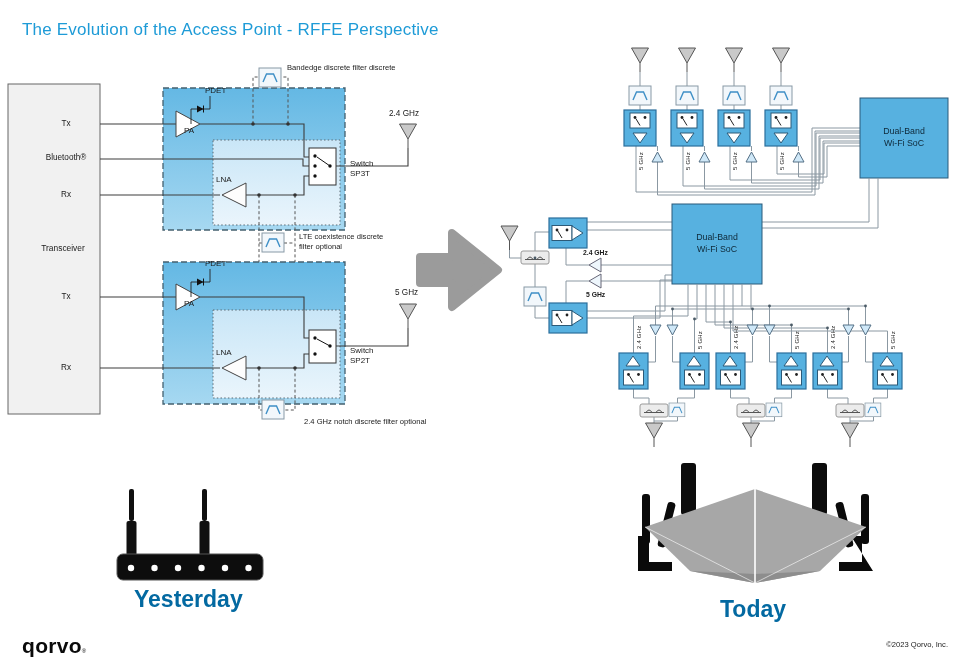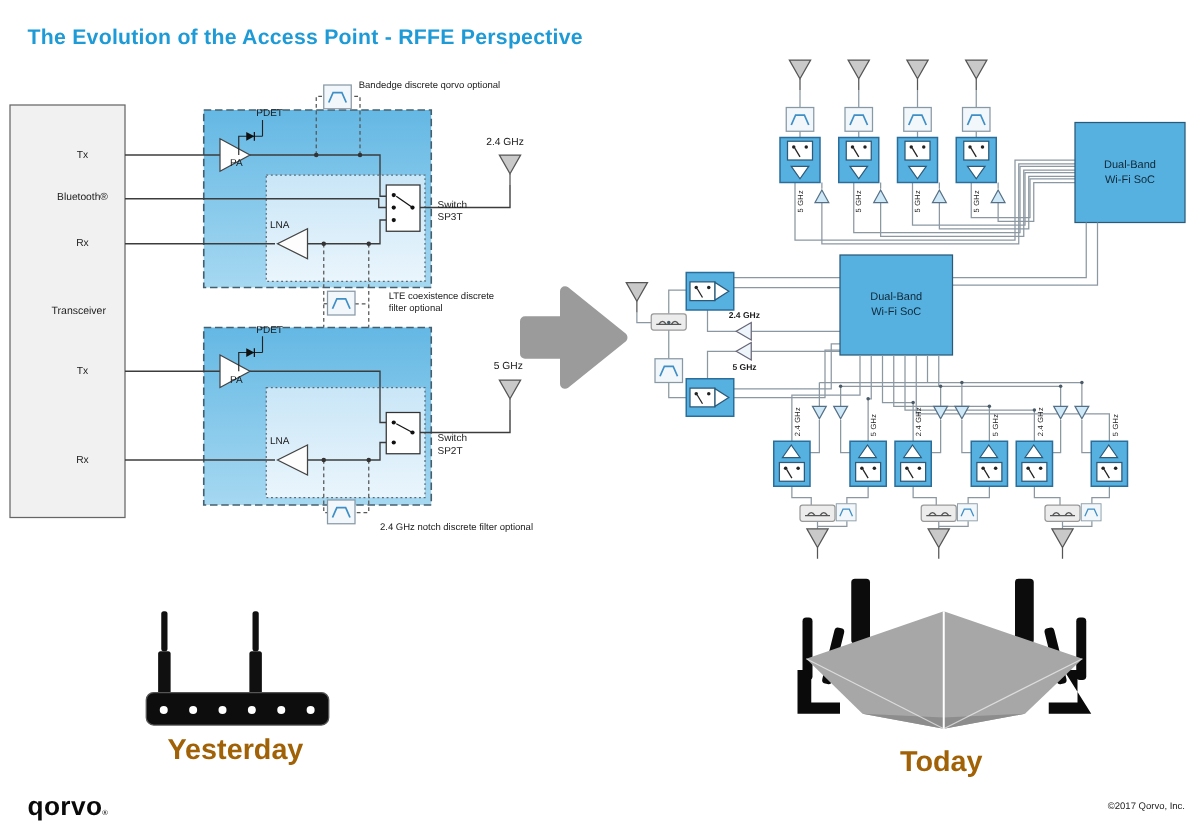--- a/index.html
+++ b/index.html
@@ -3,22 +3,22 @@
 <meta charset="utf-8">
 <style>
   html,body{margin:0;padding:0}
   body{width:960px;height:670px;background:#fff;position:relative;overflow:hidden;
        font-family:"Liberation Sans",sans-serif;color:#1a1a1a}
   .lbl{position:absolute;white-space:pre-line;line-height:1.3;color:#1a1a1a}
   .f8{font-size:8.2px}
   .f8c{font-size:8px}
   .f76{font-size:7.6px}
   .f68b{font-size:6.8px;font-weight:bold}
-  .title{position:absolute;left:22px;top:20px;font-size:17px;font-weight:bold;color:#1e9bd7;letter-spacing:.2px}
-  .caption{position:absolute;font-size:23px;font-weight:bold;color:#a16207}
+  .title{position:absolute;left:22px;top:20px;font-size:17px;font-weight:normal;color:#1e9bd7;letter-spacing:.2px}
+  .caption{position:absolute;font-size:23px;font-weight:bold;color:#0369a1}
   .port{position:absolute;width:60px;text-align:center;font-size:8.2px}
   .tname{position:absolute;left:8px;width:110px;text-align:center;font-size:8.4px}
   .soctxt{position:absolute;display:flex;align-items:center;justify-content:center;text-align:center;
           font-size:8.8px;font-weight:normal;color:#0e2838;white-space:pre-line;line-height:1.35}
   .vlab{position:absolute;font-size:6px;color:#222;transform:rotate(-90deg);transform-origin:0 0;
         white-space:nowrap;letter-spacing:.2px}
   .logo{position:absolute;left:22px;top:634px;font-size:21px;font-weight:bold;color:#0a0a0a;letter-spacing:.3px}
   .logo .reg{font-size:6px;font-weight:normal;vertical-align:baseline}
   .copy{position:absolute;right:12px;top:640px;font-size:7.6px;color:#222}
   svg{position:absolute;left:0;top:0}
@@ -341,22 +341,22 @@
 <div class="tname" style="top:243px">Transceiver</div>
 <div class="port" style="left:36px;top:292px">Tx</div>
 <div class="port" style="left:36px;top:363px">Rx</div>
 
 <div class="lbl f8c" style="left:205px;top:86px">PDET</div>
 <div class="lbl f8c" style="left:184px;top:126px">PA</div>
 <div class="lbl f8c" style="left:216px;top:175px">LNA</div>
 <div class="lbl f8c" style="left:350px;top:159px">Switch
 SP3T</div>
 <div class="lbl f8" style="left:389px;top:109px">2.4 GHz</div>
-<div class="lbl f76" style="left:287px;top:63px">Bandedge discrete qorvo optional</div>
-<div class="lbl f76" style="left:311px;top:232px">LTE coexistence discrete
+<div class="lbl f76" style="left:287px;top:63px">Bandedge discrete filter discrete</div>
+<div class="lbl f76" style="left:299px;top:232px">LTE coexistence discrete
 filter optional</div>
 
 <div class="lbl f8c" style="left:205px;top:259px">PDET</div>
 <div class="lbl f8c" style="left:184px;top:299px">PA</div>
 <div class="lbl f8c" style="left:216px;top:348px">LNA</div>
 <div class="lbl f8c" style="left:350px;top:346px">Switch
 SP2T</div>
 <div class="lbl f8" style="left:395px;top:288px">5 GHz</div>
 <div class="lbl f76" style="left:304px;top:417px">2.4 GHz notch discrete filter optional</div>
 
@@ -377,13 +377,13 @@
 <div class="vlab" style="left:697px;top:349px">5 GHz</div>
 <div class="vlab" style="left:733px;top:349px">2.4 GHz</div>
 <div class="vlab" style="left:794px;top:349px">5 GHz</div>
 <div class="vlab" style="left:830px;top:349px">2.4 GHz</div>
 <div class="vlab" style="left:890px;top:349px">5 GHz</div>
 
 <div class="caption" style="left:134px;top:586px">Yesterday</div>
 <div class="caption" style="left:720px;top:596px">Today</div>
 
 <div class="logo"><span>qorvo</span><span class="reg">®</span></div>
-<div class="copy">©2017 Qorvo, Inc.</div>
+<div class="copy">©2023 Qorvo, Inc.</div>
 
 </body></html>

